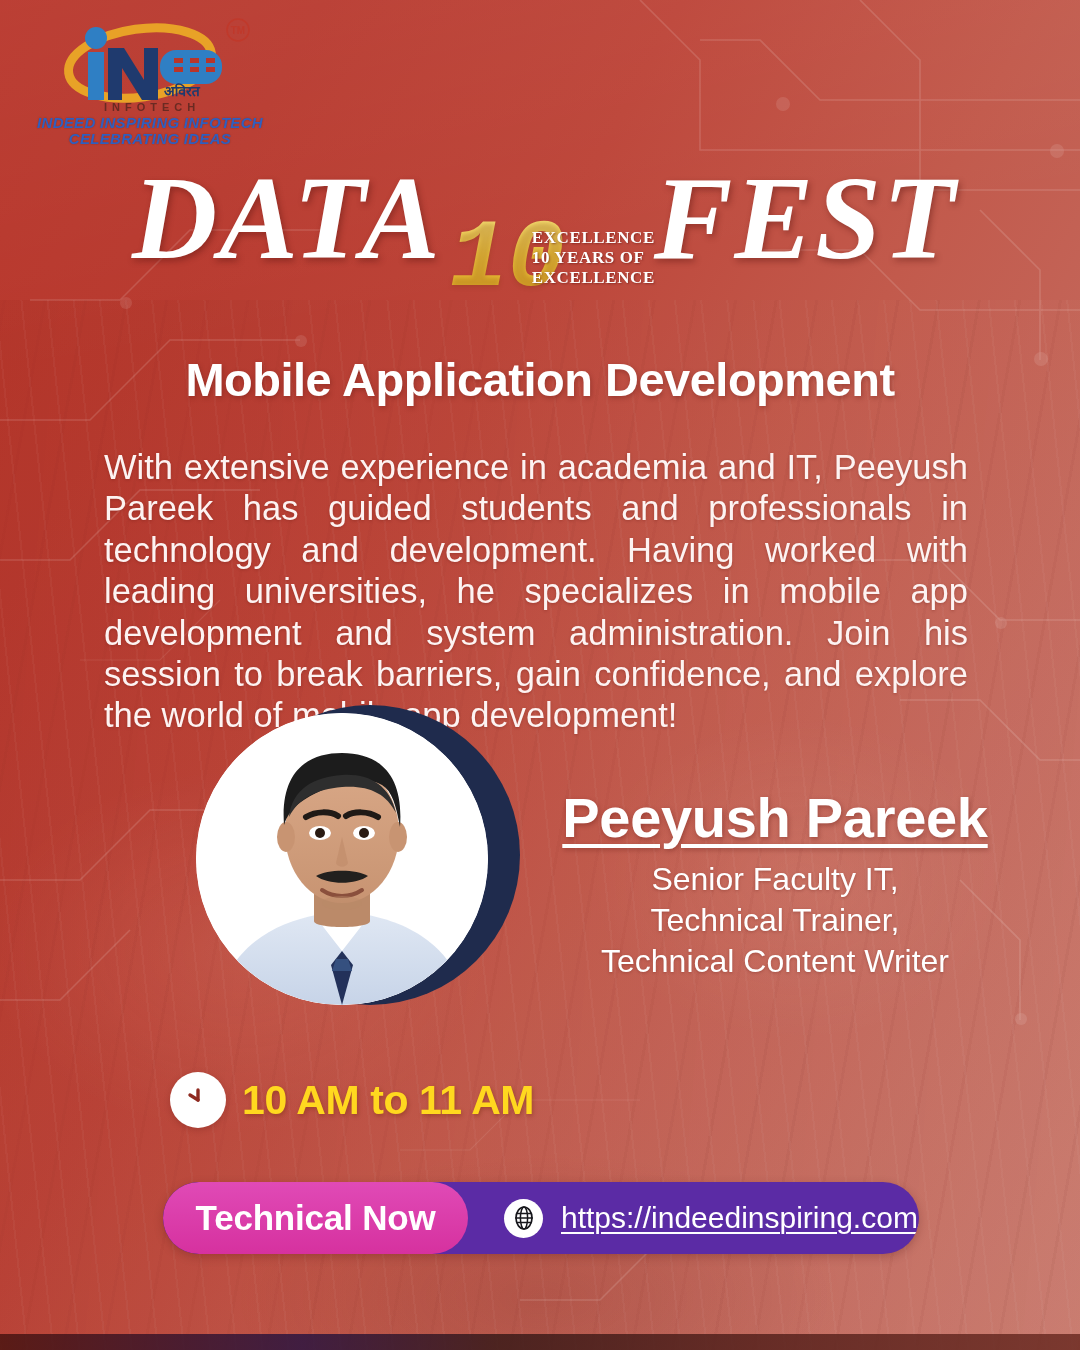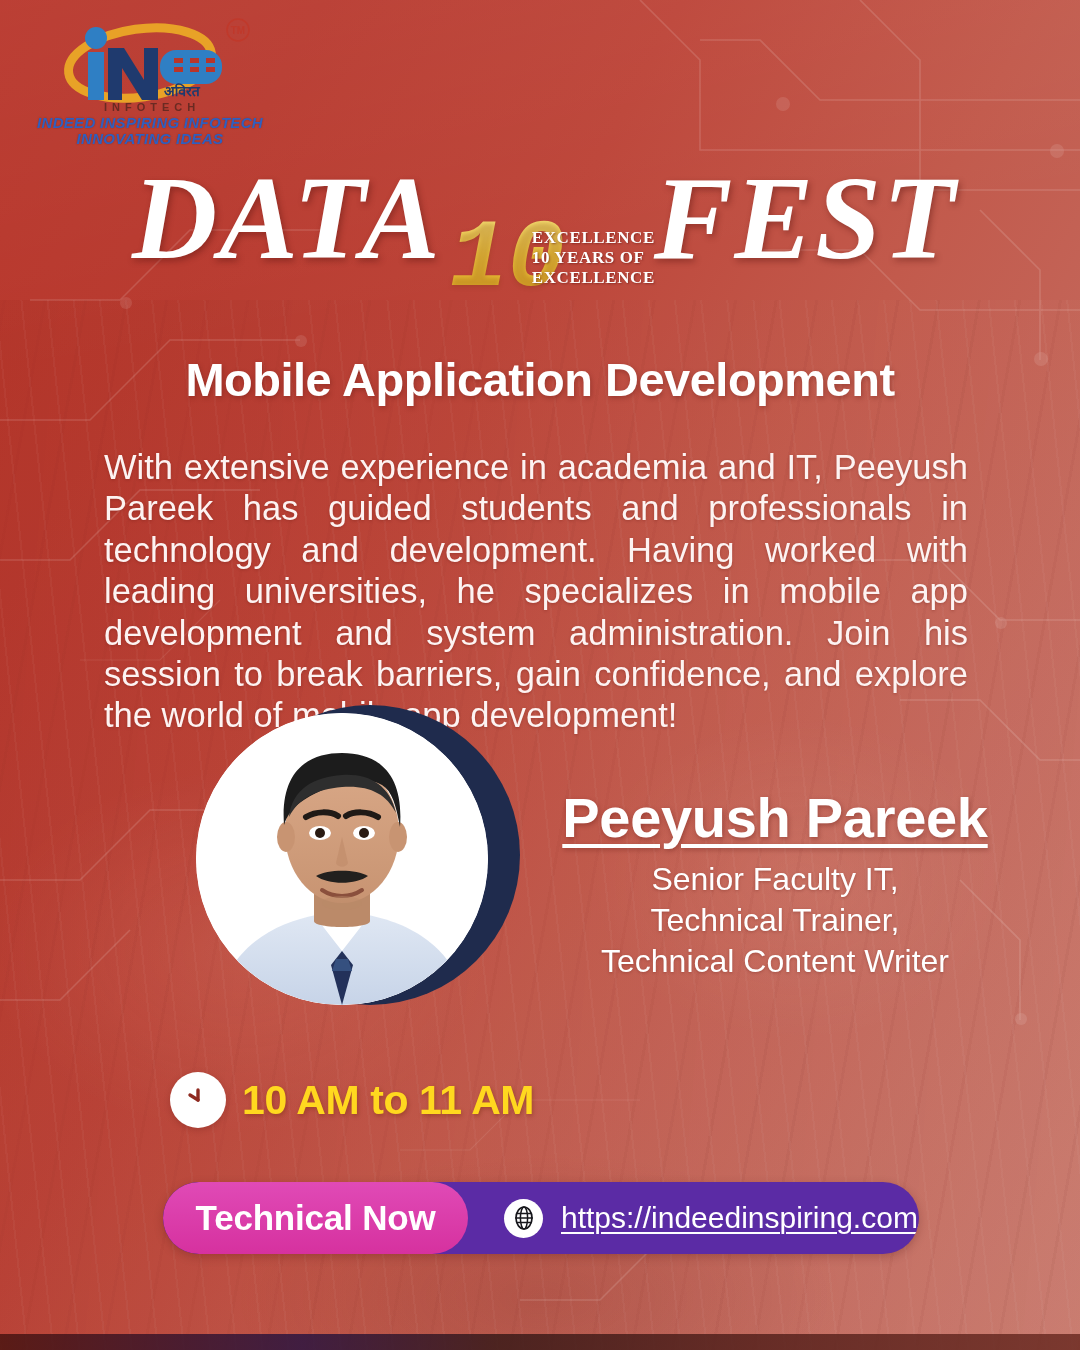--- a/index.html
+++ b/index.html
@@ -271,21 +271,21 @@
 
         <text x="112" y="78" font-family="Liberation Serif, serif" font-size="14" fill="#1f3a6e" font-weight="bold">अविरत</text>
 
         <text x="52" y="93" font-family="Liberation Sans, sans-serif" font-size="11" letter-spacing="5" fill="#6a2a22" font-weight="bold">INFOTECH</text>
 
         <circle cx="186" cy="12" r="11" fill="none" stroke="#c0392b" stroke-width="1.6"></circle>
         <text x="186" y="16" text-anchor="middle" font-family="Liberation Sans, sans-serif" font-size="10" fill="#c0392b" font-weight="bold">TM</text>
       </svg>
     </div>
     <div class="logo-tag1">INDEED INSPIRING INFOTECH</div>
-    <div class="logo-tag2">INNOVATING IDEAS</div>
+    <div class="logo-tag2">CELEBRATING IDEAS</div>
   </div>
 
   <div class="fest">
     <div class="fest-row">
       <div class="fest-word left">DATA</div>
       <div class="ten-block">
         <div class="ten-num">10</div>
         <div class="ten-cap">
           <div>EXCELLENCE</div>
           <div>10 YEARS OF</div>

